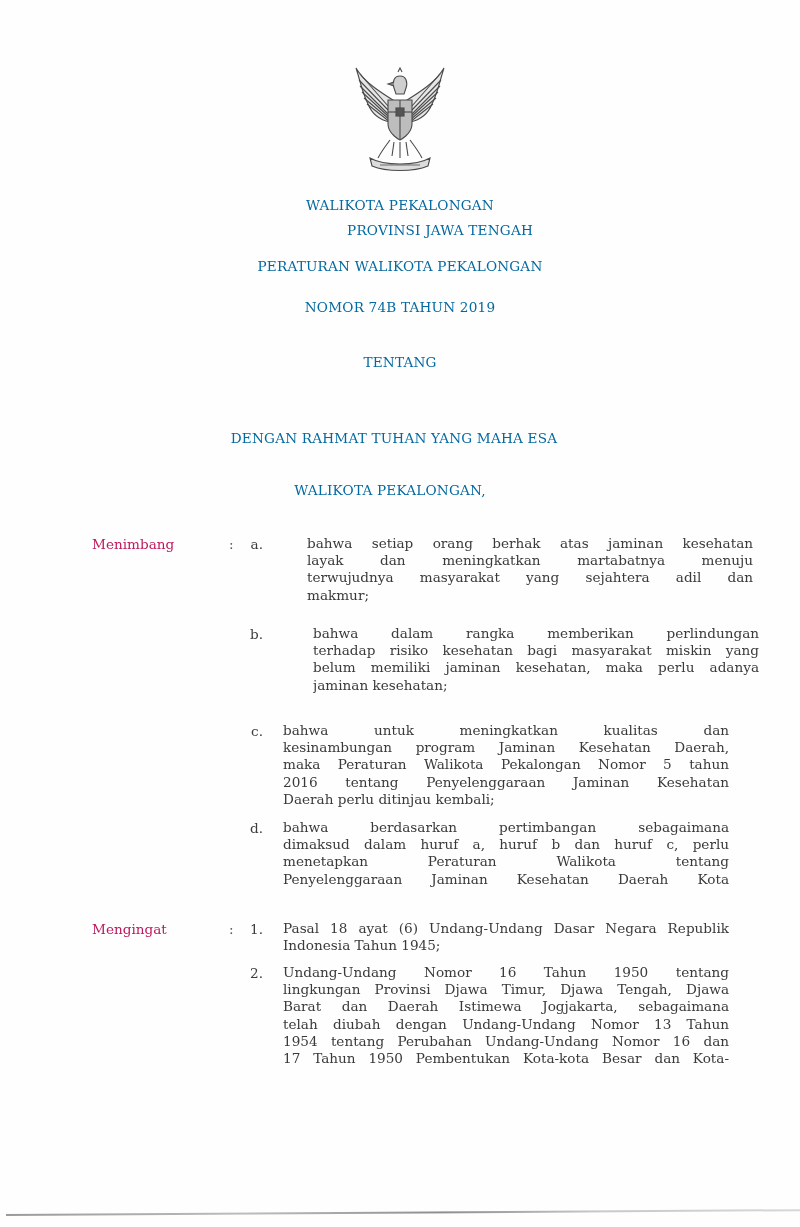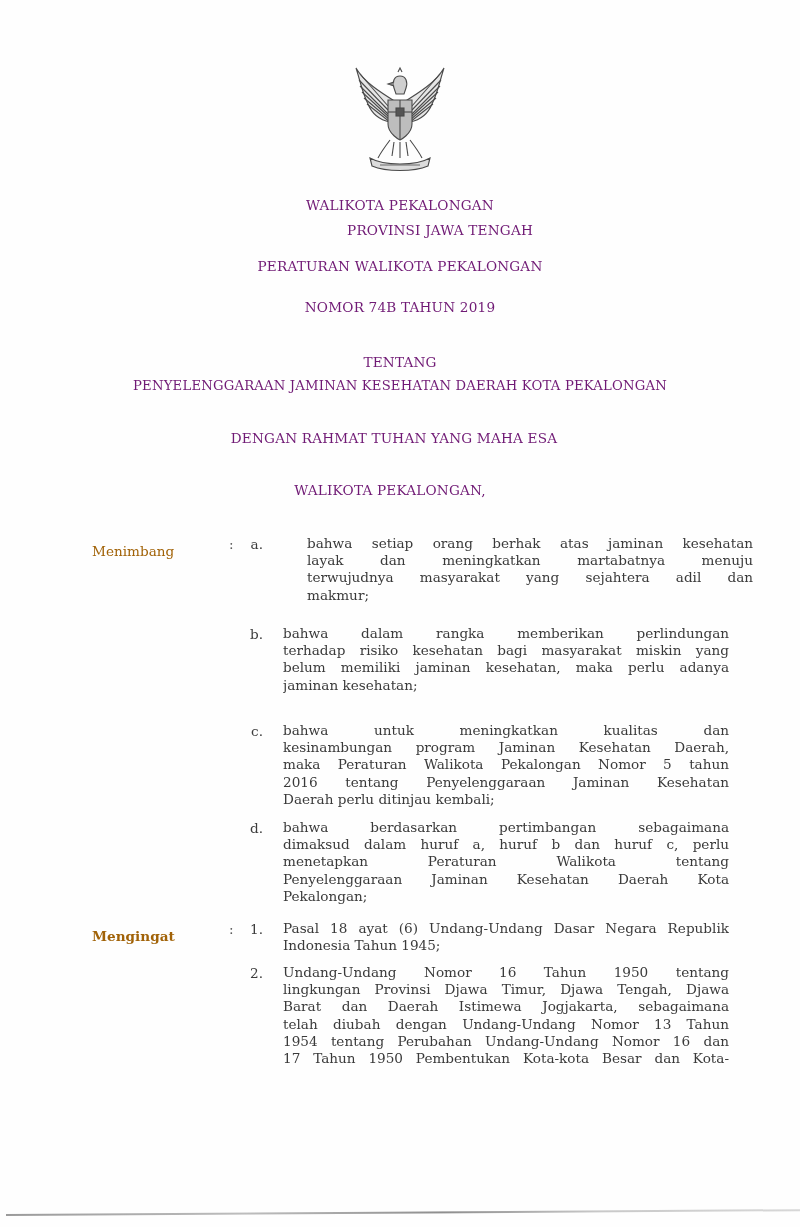--- a/index.html
+++ b/index.html
@@ -29,28 +29,27 @@
       width: 100px;
       height: 112px;
     }
     .center-line {
       position: absolute;
       left: 0;
       width: 800px;
       text-align: center;
       font-size: 13.6px;
       letter-spacing: 0.2px;
-      color: #701a75;
+      color: #0369a1;
       white-space: nowrap;
     }
     .label {
       position: absolute;
       font-size: 13.6px;
-      color: #a16207;
-      margin-top: 7px;
+      color: #be185d;
     }
     .colon {
       position: absolute;
       font-size: 13.6px;
       color: #555;
     }
     .marker {
       position: absolute;
       font-size: 13.6px;
       color: #3c3c3c;
@@ -129,37 +128,36 @@
       <path d="M20 96 C34 104, 66 104, 80 96 L78 104 C64 110, 36 110, 22 104 Z" fill="#dcdcdc"></path>
       <path d="M30 103 L70 103" stroke-width="0.8"></path>
     </g>
   </svg>
 
   <div class="center-line" style="top:197px;">WALIKOTA PEKALONGAN</div>
   <div class="center-line" style="top:222px;padding-left:40px;">PROVINSI JAWA TENGAH</div>
   <div class="center-line" style="top:258px;">PERATURAN WALIKOTA PEKALONGAN</div>
   <div class="center-line" style="top:299px;">NOMOR 74B TAHUN 2019</div>
   <div class="center-line" style="top:354px;">TENTANG</div>
-  <div class="center-line" style="top:378px;font-size:13.2px;">PENYELENGGARAAN JAMINAN KESEHATAN DAERAH KOTA PEKALONGAN</div>
   <div class="center-line" style="top:430px;left:-6px;">DENGAN RAHMAT TUHAN YANG MAHA ESA</div>
   <div class="center-line" style="top:482px;left:-10px;">WALIKOTA PEKALONGAN,</div>
 
   <div class="label" style="left:92px;top:536px;">Menimbang</div>
   <div class="colon" style="left:229px;top:536px;">:</div>
 
   <div class="marker" style="left:243px;top:536px;">a.</div>
   <div class="para" style="top:535px;margin-left:24px;">
     <span class="ln">bahwa setiap orang berhak atas jaminan kesehatan</span>
     <span class="ln">layak dan meningkatkan martabatnya menuju</span>
     <span class="ln">terwujudnya masyarakat yang sejahtera adil dan</span>
     <span class="ln last">makmur;</span>
   </div>
 
   <div class="marker" style="left:243px;top:626px;">b.</div>
-  <div class="para" style="top:625px;">
+  <div class="para" style="top:625px;margin-left:30px;">
     <span class="ln">bahwa dalam rangka memberikan perlindungan</span>
     <span class="ln">terhadap risiko kesehatan bagi masyarakat miskin yang</span>
     <span class="ln">belum memiliki jaminan kesehatan, maka perlu adanya</span>
     <span class="ln last">jaminan kesehatan;</span>
   </div>
 
   <div class="marker" style="left:243px;top:723px;">c.</div>
   <div class="para" style="top:722px;">
     <span class="ln">bahwa untuk meningkatkan kualitas dan</span>
     <span class="ln">kesinambungan program Jaminan Kesehatan Daerah,</span>
@@ -167,24 +165,23 @@
     <span class="ln">2016 tentang Penyelenggaraan Jaminan Kesehatan</span>
     <span class="ln last">Daerah perlu ditinjau kembali;</span>
   </div>
 
   <div class="marker" style="left:243px;top:820px;">d.</div>
   <div class="para" style="top:819px;">
     <span class="ln">bahwa berdasarkan pertimbangan sebagaimana</span>
     <span class="ln">dimaksud dalam huruf a, huruf b dan huruf c, perlu</span>
     <span class="ln">menetapkan Peraturan Walikota tentang</span>
     <span class="ln">Penyelenggaraan Jaminan Kesehatan Daerah Kota</span>
-    <span class="ln last">Pekalongan;</span>
   </div>
 
-  <div class="label" style="left:92px;top:921px;font-weight:bold;">Mengingat</div>
+  <div class="label" style="left:92px;top:921px;">Mengingat</div>
   <div class="colon" style="left:229px;top:921px;">:</div>
 
   <div class="marker" style="left:243px;top:921px;">1.</div>
   <div class="para" style="top:920px;">
     <span class="ln">Pasal 18 ayat (6) Undang-Undang Dasar Negara Republik</span>
     <span class="ln last">Indonesia Tahun 1945;</span>
   </div>
 
   <div class="marker" style="left:243px;top:965px;">2.</div>
   <div class="para" style="top:964px;">

